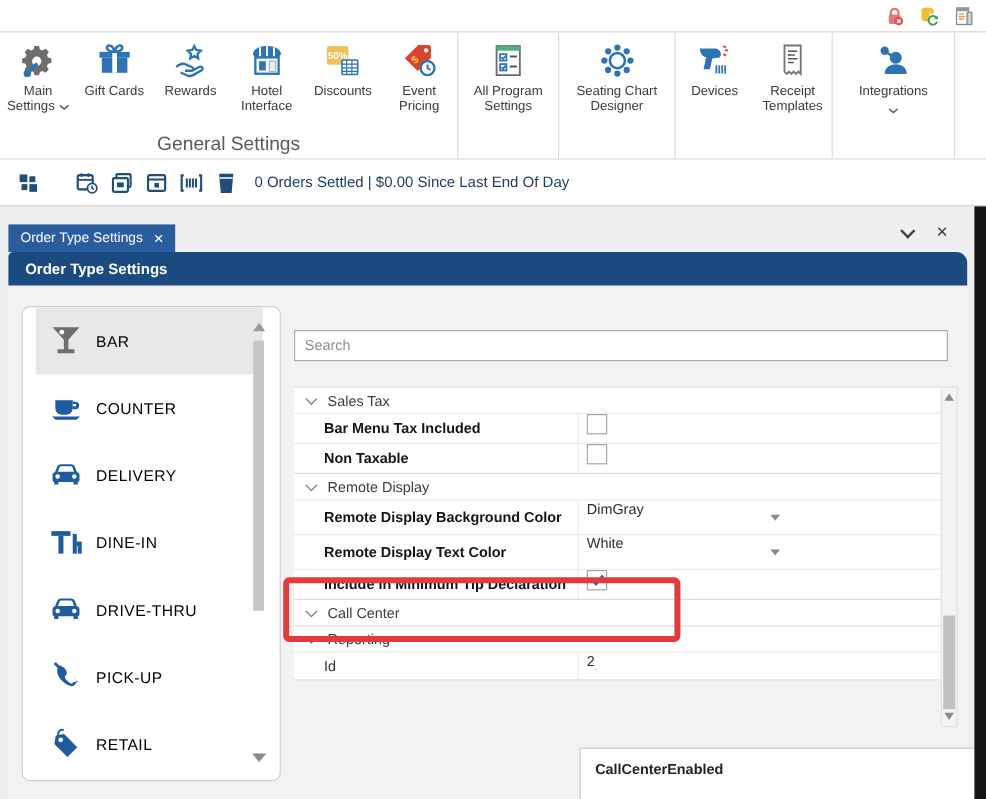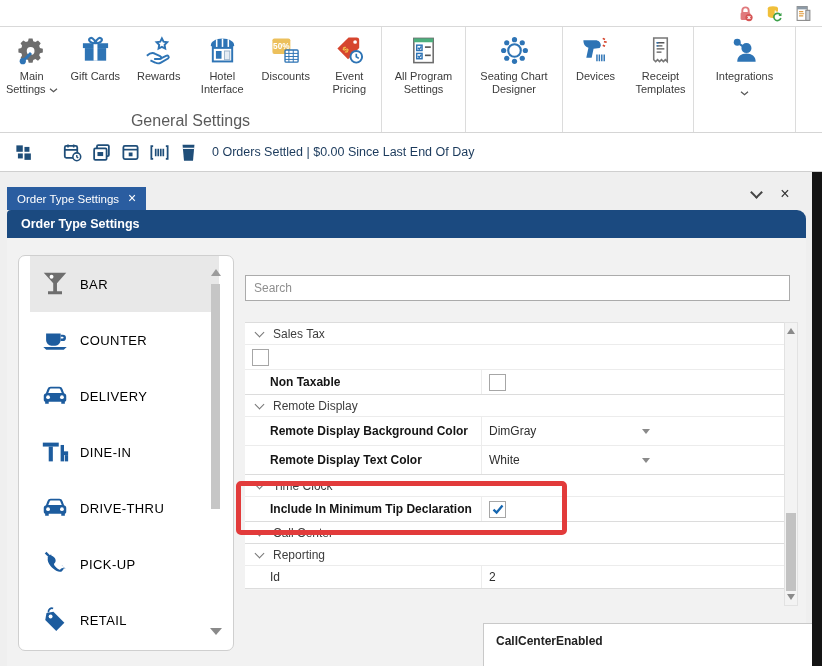--- a/index.html
+++ b/index.html
@@ -79,21 +79,21 @@
   .rows{margin-right:14px;border-bottom:1px solid #dcdcdc}
   .sec{height:21px;background:#fff;border-top:1px solid #dcdcdc;display:flex;align-items:center;
        font-size:12px;color:#3d3d3d;cursor:pointer}
   .sec .schev{width:6px;height:6px;border-left:1.6px solid #777;border-bottom:1.6px solid #777;
               transform:rotate(-45deg);margin:-2px 10px 0 11px}
   .prow{display:flex;background:#fff;border-top:1px solid #ececec}
   .prow.h24{height:24px}.prow.h28{height:28px}.prow.h22{height:22px}.prow.h26{height:26px}
   .plbl{width:237px;flex:none;display:flex;align-items:center;padding-left:25px;font-size:12px;
         border-right:1px solid #ececec;color:#141414;font-weight:bold;box-sizing:border-box}
   .plbl.normal{font-weight:normal;color:#333}
-  .pval{flex:1;position:relative;display:flex;align-items:center;padding-left:7px;font-size:12px;color:#2e2e2e}
+  .pval{flex:1;position:relative;display:flex;padding-left:7px;font-size:12px;color:#2e2e2e}
   .prow.highlight{background:linear-gradient(to right,#cfe0f2 0,#cfe0f2 251px,#fff 251px)}
   .prow.highlight .plbl{border-right-color:transparent}
   .cb{width:15px;height:15px;background:#fff;border:1px solid #a6a6a6;display:flex;align-items:center;
       justify-content:center;box-sizing:content-box;cursor:pointer}
   .cb.boxed{box-shadow:0 0 0 2px #fff,0 0 0 3px #b5b5b5}
   .dd-arrow{position:absolute;left:160px;top:50%;margin-top:-2px;width:0;height:0;cursor:pointer;
             border-left:4px solid transparent;border-right:4px solid transparent;border-top:5px solid #8a8a8a}
   .grid-scroll{position:absolute;top:0;right:0;width:14px;height:284px;background:#f3f3f3;
                border:1px solid #e2e2e2;box-sizing:border-box}
   .gs-up{position:absolute;top:5px;left:2px;width:0;height:0;border-left:4.5px solid transparent;
@@ -427,20 +427,21 @@
 
     <div class="prop">
       <input class="search" type="text" placeholder="Search" style="">
       <div class="grid">
         <div class="rows" id="grid-rows">
             <div class="sec">
               <span class="schev"></span>
               <span>Sales Tax</span>
             </div>
             <div class="prow h24">
+              <div class="plbl">Bar Menu Tax Included</div>
               <div class="pval">
                 <span class="cb"></span>
               </div>
             </div>
             <div class="prow h24">
               <div class="plbl">Non Taxable</div>
               <div class="pval">
                 <span class="cb"></span>
               </div>
             </div>
@@ -454,24 +455,20 @@
                 <span>DimGray</span>
                 <span class="dd-arrow"></span>
               </div>
             </div>
             <div class="prow h28">
               <div class="plbl">Remote Display Text Color</div>
               <div class="pval">
                 <span>White</span>
                 <span class="dd-arrow"></span>
               </div>
-            </div>
-            <div class="sec">
-              <span class="schev"></span>
-              <span>Time Clock</span>
             </div>
             <div class="prow h24">
               <div class="plbl">Include In Minimum Tip Declaration</div>
               <div class="pval">
                 <span class="cb">
                   <svg width="12" height="11" viewBox="0 0 12 11">
                     <path d="M1.5 5.6L4.6 8.6 10.5 1.6" fill="none" stroke="#1566b0" stroke-width="2.3"></path>
                   </svg>
                 </span>
               </div>

